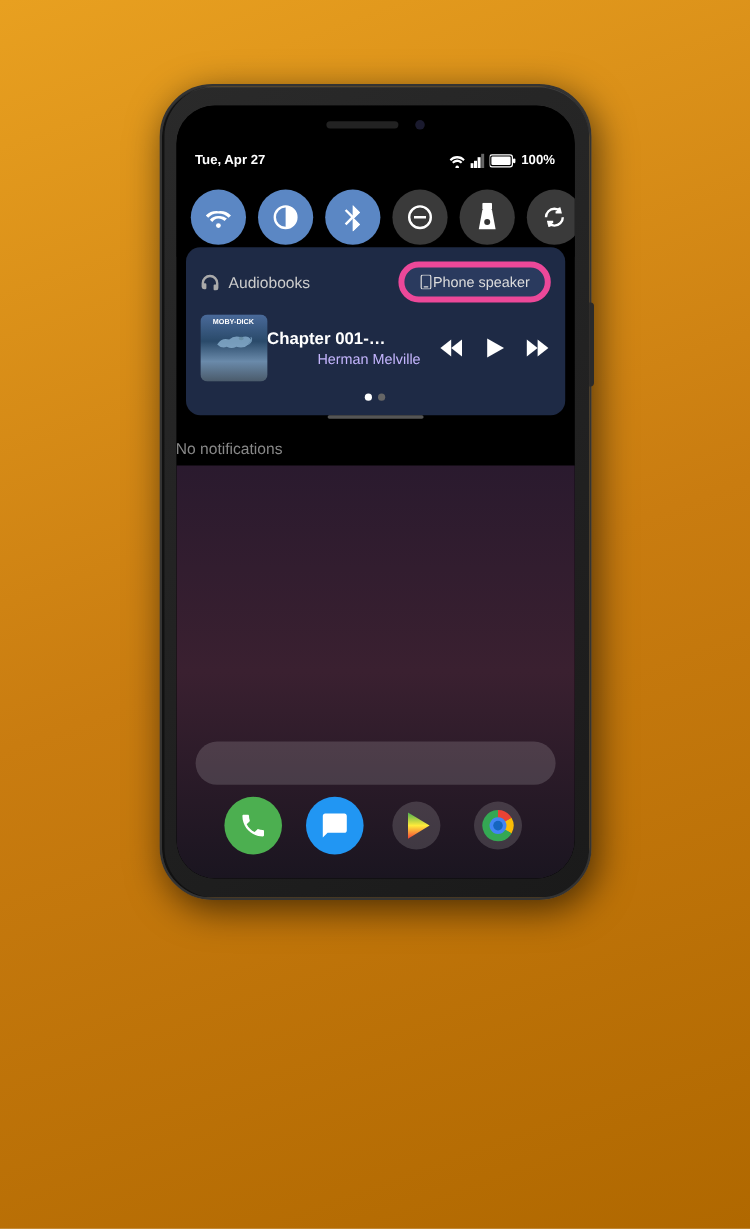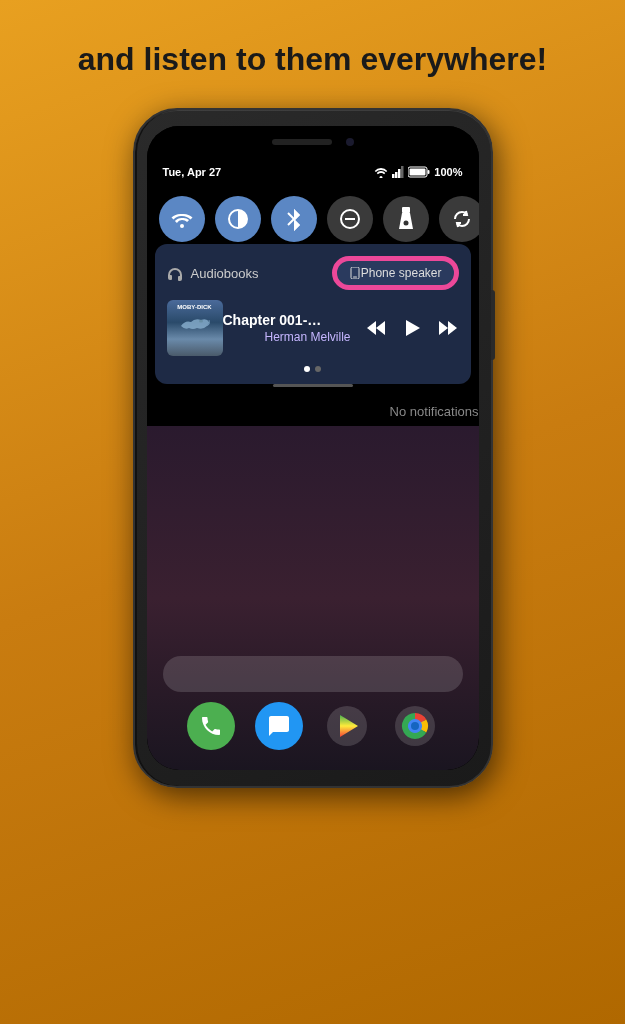--- a/index.html
+++ b/index.html
@@ -177,21 +177,21 @@
 
     .notif-header {
       display: flex;
       align-items: center;
       justify-content: space-between;
       margin-bottom: 10px;
     }
 
     .notif-app-name {
       display: flex;
-      align-items: flex-end;
+      align-items: center;
       gap: 8px;
       color: #ccc;
       font-size: 13px;
     }
 
     .speaker-btn {
       background: #2a3a5e;
       border: 5px solid #ec4899;
       border-radius: 20px;
       padding: 5px 12px;
@@ -302,21 +302,21 @@
       height: 3px;
       background: #555;
       border-radius: 2px;
     }
 
     
     .no-notif {
       position: absolute;
       top: 278px;
       left: 0; right: 0;
-      text-align: right;
+      text-align: left;
       color: #888;
       font-size: 13px;
     }
 
     
     .phone-wallpaper {
       position: absolute;
       top: 300px;
       left: 0; right: 0; bottom: 0;
       background: linear-gradient(180deg, #2a1a2e 0%, #3a2030 50%, #1a1520 100%);
@@ -355,21 +355,20 @@
       right: 16px;
       height: 36px;
       background: rgba(255,255,255,0.15);
       border-radius: 18px;
     }
   </style>
 </head>
 <body>
 
 <div class="headline">
-  <span class="headline-line2">and listen to them everywhere!</span>
 </div>
 
 <div class="phone-wrapper">
 
   <div class="phone-shell">
     <div class="phone-button-right"></div>
   </div>
 
   <div class="phone-screen">
 

